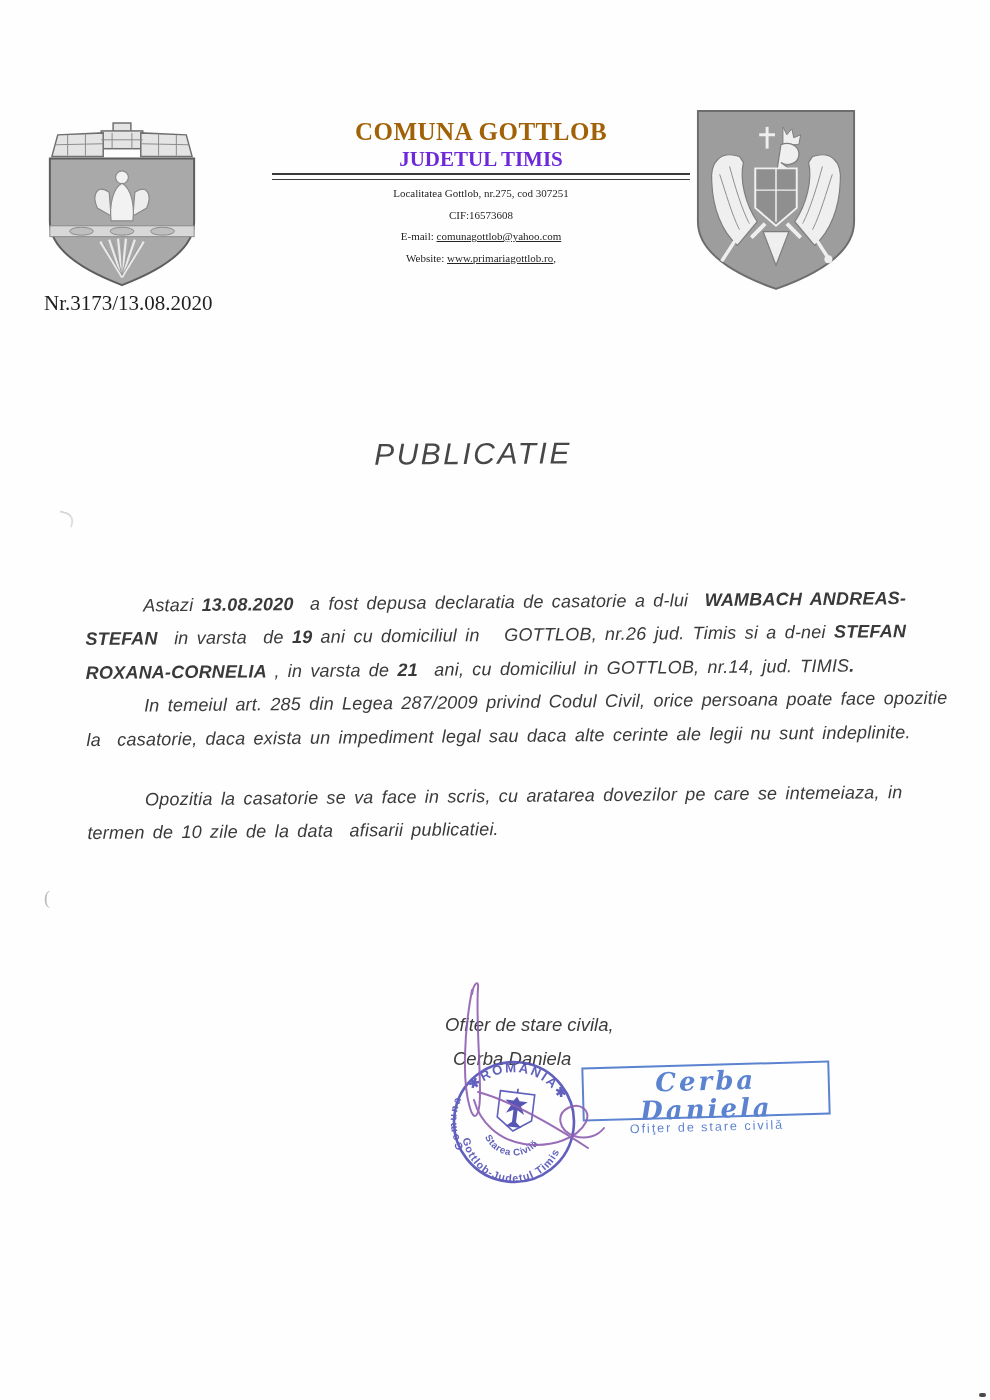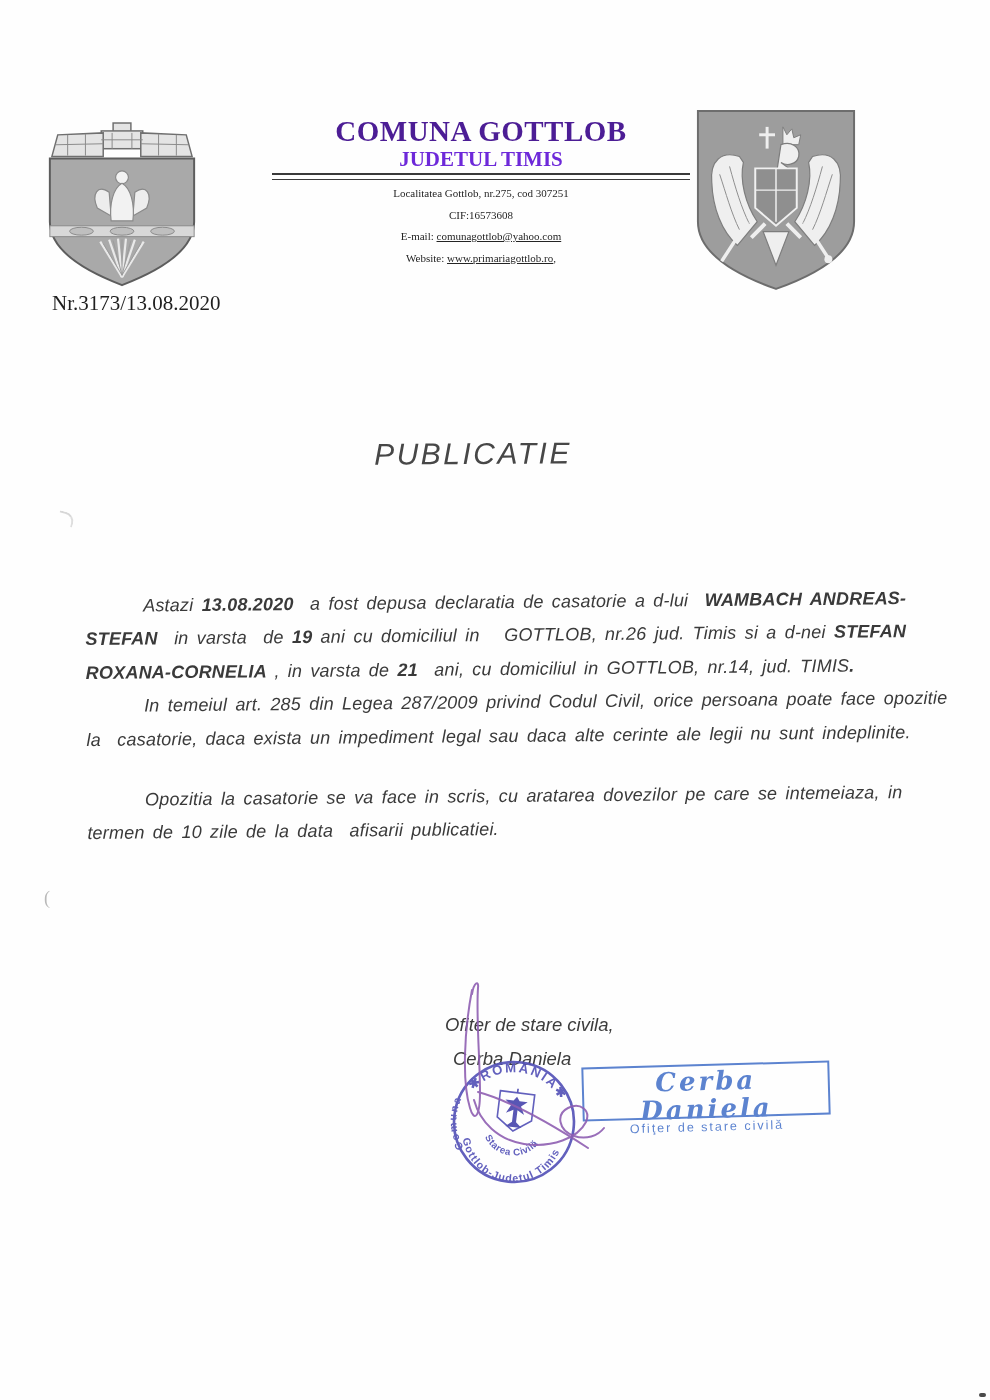--- a/index.html
+++ b/index.html
@@ -5,26 +5,26 @@
   html,body{margin:0;padding:0;background:#e9e9e9;}
   .page{
     position:relative;width:990px;height:1400px;background:#fefefe;
     font-family:"Liberation Serif",serif;color:#2e2e2e;overflow:hidden;
     margin:0 auto;
   }
   
   .crest-left{position:absolute;left:38px;top:120px;width:168px;height:176px;}
   .crest-right{position:absolute;left:692px;top:104px;width:168px;height:192px;}
   .head-block{position:absolute;left:272px;top:116px;width:418px;text-align:center;}
-  .org-name{font-size:29px;font-weight:bold;letter-spacing:.5px;line-height:31px;color:#4c1d95;text-align:center;}
+  .org-name{font-size:25px;font-weight:bold;letter-spacing:.5px;line-height:31px;color:#a16207;text-align:center;}
   .county{font-size:21px;font-weight:bold;line-height:24px;color:#6d28d9;}
   .head-rule{height:4px;border-top:2px solid #3a3a3a;border-bottom:1px solid #3a3a3a;margin:2px 0 3px 0;}
   .head-line{font-size:11px;line-height:21.5px;color:#242424;}
   .head-link{text-decoration:underline;}
-  .doc-number{position:absolute;left:52px;top:291px;font-size:21px;color:#1f1f1f;}
+  .doc-number{position:absolute;left:44px;top:291px;font-size:21px;color:#1f1f1f;}
   
   .doc-title{
     position:absolute;left:-22px;top:437px;width:990px;text-align:center;
     font-family:"Liberation Sans",sans-serif;font-style:italic;
     font-size:30px;letter-spacing:2.5px;color:#474747;transform:rotate(-.4deg);
   }
   
   .body-block{
     position:absolute;left:85px;top:590px;width:830px;
     font-family:"Liberation Sans",sans-serif;font-style:italic;

